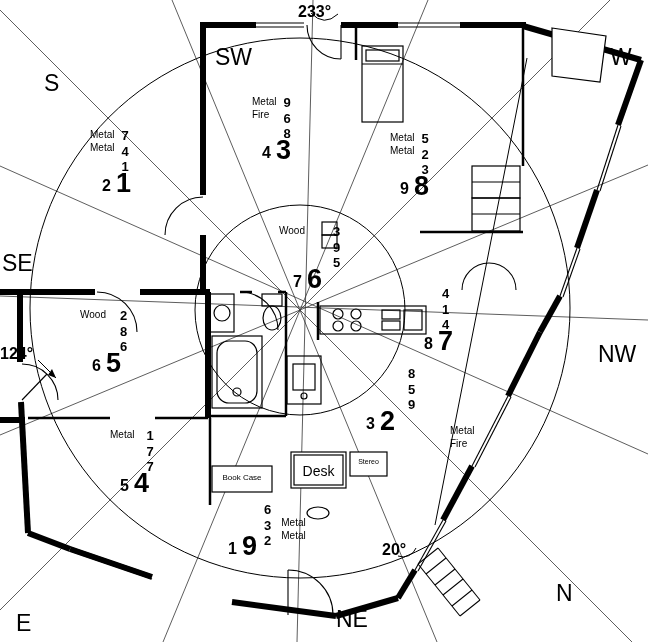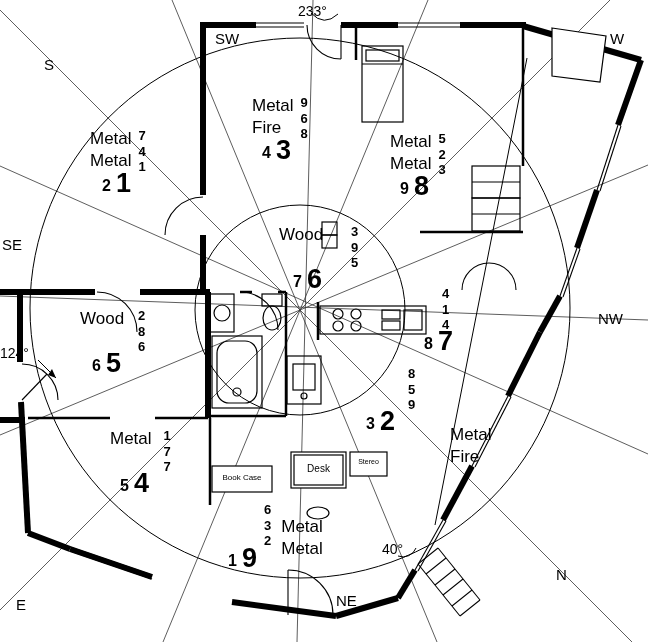--- a/index.html
+++ b/index.html
@@ -3,25 +3,25 @@
 <meta charset="utf-8">
 <style>
   html,body{margin:0;padding:0;}
   body{
     width:648px;height:642px;position:relative;overflow:hidden;
     background:#fff;color:#000;
     font-family:"Liberation Sans",sans-serif;
   }
   svg{position:absolute;left:0;top:0;}
   .label{position:absolute;white-space:nowrap;}
-  .compass{font-size:15px;}
-  .deg{font-size:14px;}
+  .compass{font-size:23px;margin-top:14px;}
+  .deg{font-size:16px;font-weight:bold;}
   .sector{position:absolute;}
   .sector-top{display:flex;align-items:flex-start;}
-  .elems{display:flex;flex-direction:column;font-size:17px;line-height:1.32;}
+  .elems{display:flex;flex-direction:column;font-size:10px;line-height:1.32;}
   .digits{display:flex;flex-direction:column;font-size:13px;font-weight:bold;line-height:1.2;margin-left:7px;}
   .sector-bottom{display:flex;align-items:flex-end;margin-top:-3px;}
   .small-num{font-size:16px;font-weight:bold;}
   .big-num{font-size:27px;font-weight:bold;line-height:.85;margin-left:5px;}
   .furn{position:absolute;text-align:center;}
 </style>
 </head>
 <body>
 
 <svg width="648" height="642" viewBox="0 0 648 642">
@@ -172,28 +172,28 @@
       <line x1="38" y1="360" x2="56" y2="378"></line>
       <polygon points="56,378 48,375 52,369" fill="#000" stroke="none"></polygon>
     </g>
   </g>
 </svg>
 
 <div class="label compass" style="left:44px;top:56px">S</div>
 <div class="label compass" style="left:215px;top:30px">SW</div>
 <div class="label compass" style="left:610px;top:30px">W</div>
 <div class="label compass" style="left:2px;top:236px">SE</div>
-<div class="label compass" style="left:598px;top:310px">NW</div>
+<div class="label compass" style="left:598px;top:327px">NW</div>
 <div class="label compass" style="left:16px;top:596px">E</div>
 <div class="label compass" style="left:336px;top:592px">NE</div>
 <div class="label compass" style="left:556px;top:566px">N</div>
 
 <div class="label deg" style="left:298px;top:3px">233°</div>
 <div class="label deg" style="left:0;top:345px">124°</div>
-<div class="label deg" style="left:382px;top:541px">40°</div>
+<div class="label deg" style="left:382px;top:541px">20°</div>
 
 <div class="sector" style="left:90px;top:128px">
   <div class="sector-top">
     <div class="elems">
       <span>Metal</span>
       <span>Metal</span>
     </div>
     <div class="digits">
       <span>7</span>
       <span>4</span>
@@ -342,14 +342,14 @@
 <div class="sector" style="left:450px;top:424px">
   <div class="sector-top">
     <div class="elems">
       <span>Metal</span>
       <span>Fire</span>
     </div>
   </div>
 </div>
 
 <div class="furn" style="left:212px;top:473px;width:60px;font-size:8px">Book Case</div>
-<div class="furn" style="left:291px;top:463px;width:55px;font-size:10px">Desk</div>
+<div class="furn" style="left:291px;top:463px;width:55px;font-size:14px">Desk</div>
 <div class="furn" style="left:350px;top:458px;width:37px;font-size:7px">Stereo</div>
 
 </body></html>

